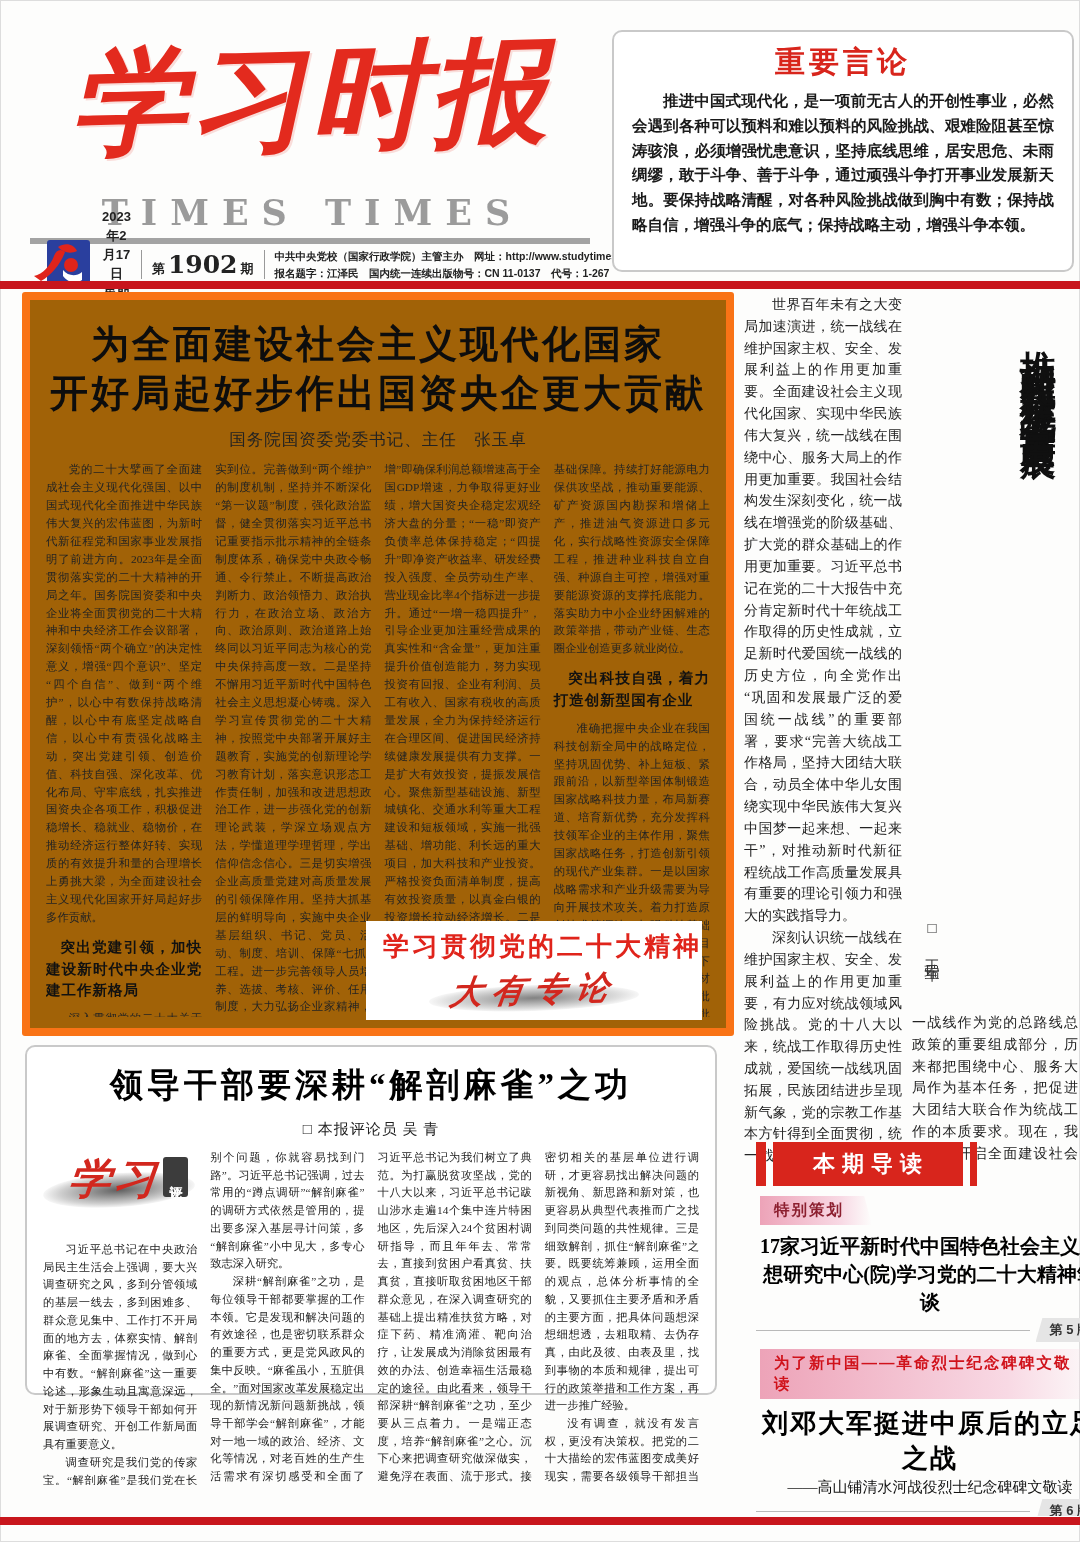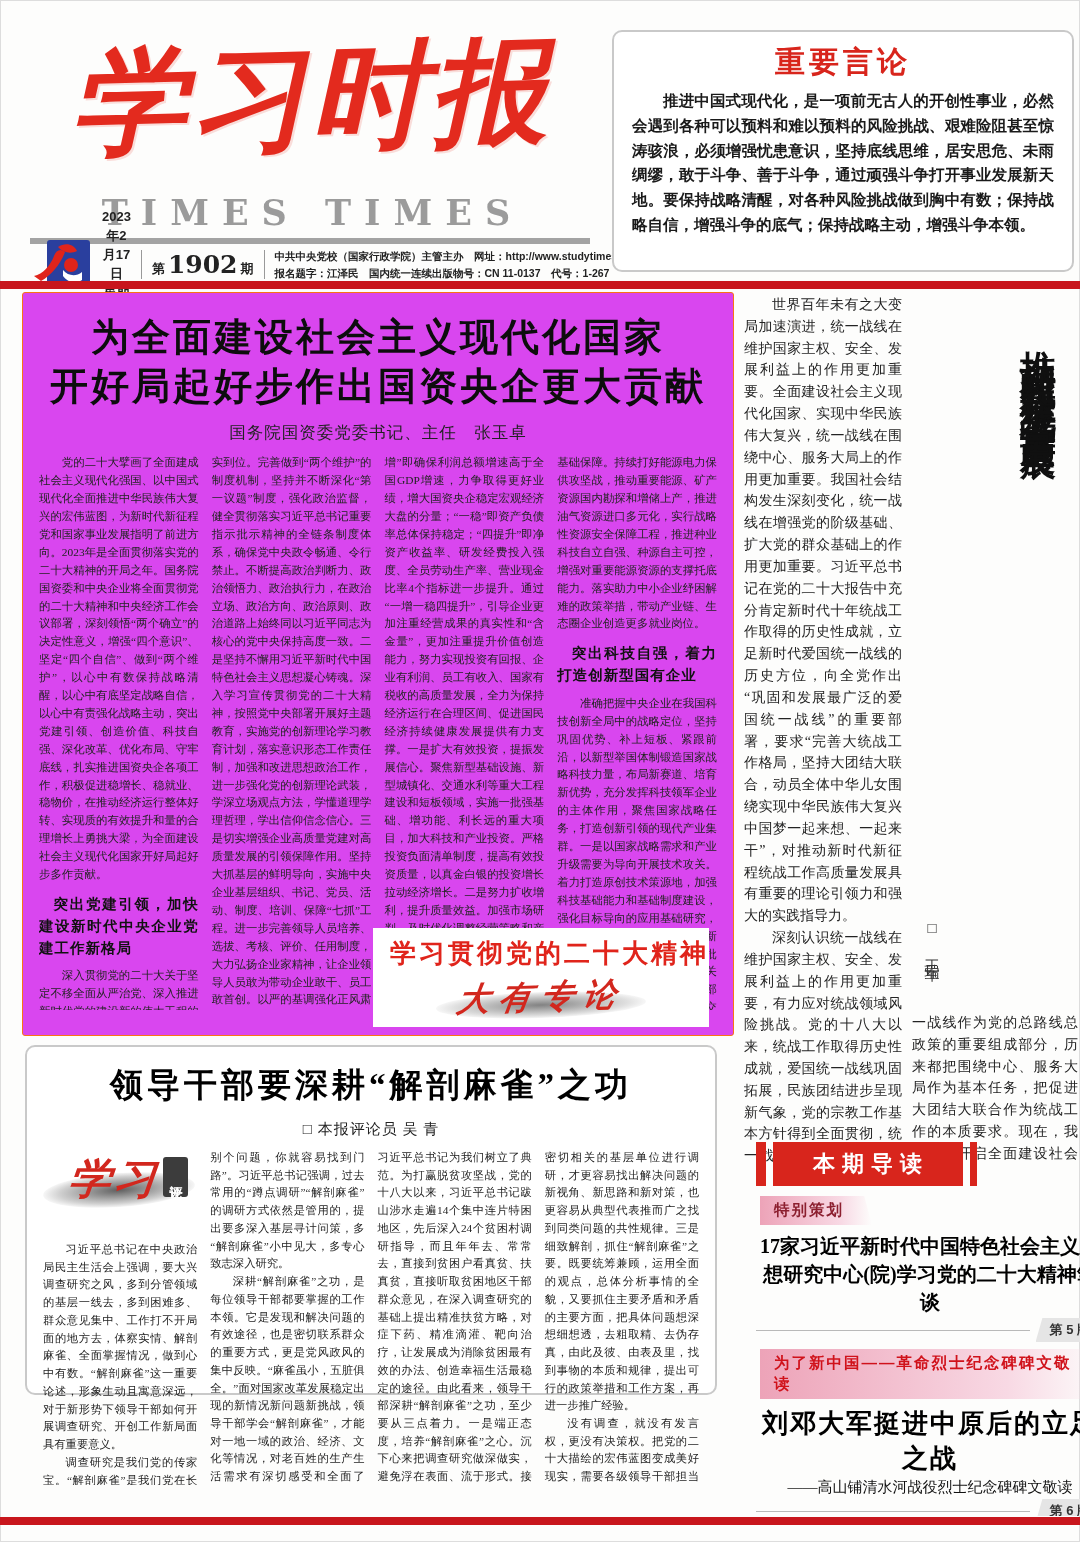--- a/index.html
+++ b/index.html
@@ -48,21 +48,21 @@
     background:#fff;
   }
   .remarks-title{ text-align:center; color:#d8251c; font-weight:900; font-size:30px;
     letter-spacing:4px; margin-bottom:6px; }
   .remarks-body{ font-size:15.5px; line-height:1.6; text-align:justify; text-indent:2em;
     color:#1a1a1a; font-weight:600; }
 
   
   .main-box{
     position:absolute; left:22px; top:292px; width:712px; height:744px;
-    border:1px solid #f97316; border-radius:3px; background:#d946ef;
+    border:8px solid #f97316; border-radius:3px; background:#a16207;
     padding:10px 16px;
   }
   .main-headline{ text-align:center; font-weight:900; font-size:38px; line-height:1.28;
     letter-spacing:3px; color:#0d0d0d; margin-top:10px; }
   .main-byline{ text-align:center; font-size:16.5px; margin:12px 0 10px; color:#222; letter-spacing:1px; }
   .cols{ display:flex; gap:13px; height:556px; overflow:hidden; }
   .col{ flex:1; min-width:0; }
   .col p{ font-size:11.4px; line-height:1.57; text-align:justify; text-indent:2em; color:#232323; }
   .col h3{ font-family:"Liberation Sans", sans-serif; font-weight:bold; font-size:14.5px;
     line-height:1.5; margin:10px 0 8px; text-indent:1em; color:#111; letter-spacing:1px; text-align:justify;}

